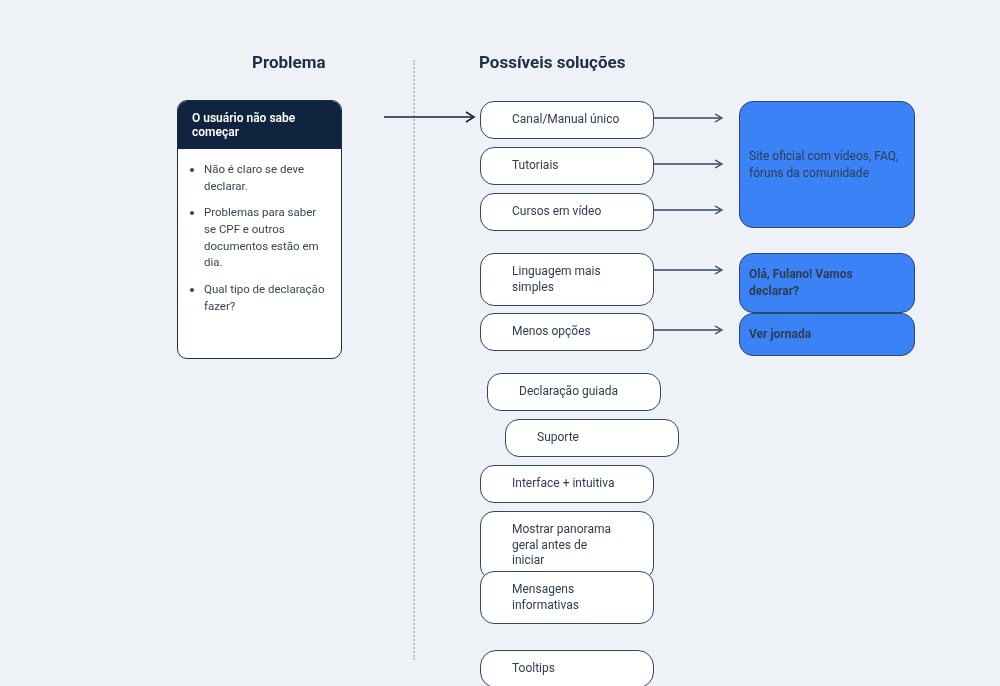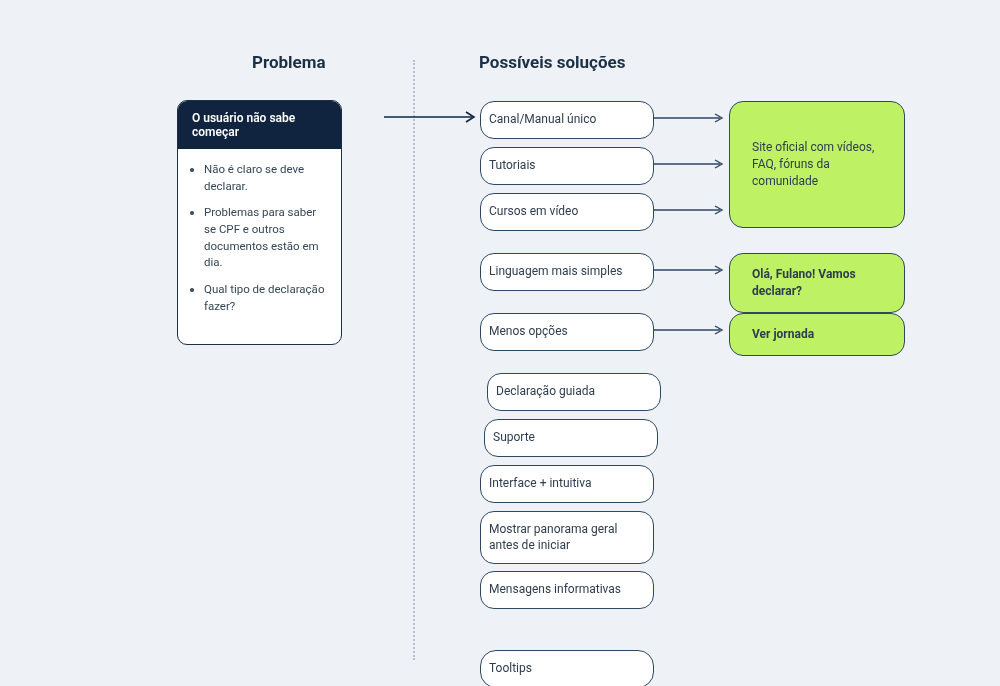--- a/index.html
+++ b/index.html
@@ -46,53 +46,54 @@
     }
     .problem-card .title {
       background: #11243f;
       color: #fff;
       font-size: 12px;
       font-weight: 600;
       padding: 10px 14px;
     }
     .problem-card ul {
       list-style: disc;
-      padding: 12px 14px 14px 26px;
+      padding: 12px 14px 28px 26px;
     }
     .problem-card li {
       color: #354657;
       font-size: 11.5px;
       line-height: 1.45;
       margin-bottom: 10px;
     }
     .problem-card li:last-child { margin-bottom: 16px; }
 
     .pill {
       position: absolute;
       background: #fff;
       border: 1px solid #2e4762;
       border-radius: 14px;
       font-size: 12px;
       color: #2e3d4f;
-      padding: 10px 8px;
+      padding: 10px 31px;
       width: 174px;
       display: flex;
       align-items: center;
       line-height: 1.3;
     }
 
     .detail-box {
       position: absolute;
-      background: #bef264;
+      background: #3b82f6;
       border: 1px solid #2e4762;
       border-radius: 14px;
       font-size: 12px;
       color: #2e3d4f;
-      padding: 12px 22px;
+      padding: 12px 9px;
       line-height: 1.4;
+      margin-left: 10px;
     }
     .detail-box.tall {
       left: 729px; top: 101px;
       width: 176px; height: 127px;
       display: flex; align-items: center;
     }
     .detail-box.small {
       width: 176px;
       left: 729px;
       font-weight: bold;
@@ -121,21 +122,21 @@
       <li>Qual tipo de declaração fazer?</li>
     </ul>
   </div>
 
   <div class="pill" style="left:480px;top:101px;">Canal/Manual único</div>
   <div class="pill" style="left:480px;top:147px;">Tutoriais</div>
   <div class="pill" style="left:480px;top:193px;">Cursos em vídeo</div>
   <div class="pill" style="left:480px;top:253px;">Linguagem mais simples</div>
   <div class="pill" style="left:480px;top:313px;">Menos opções</div>
   <div class="pill" style="left:487px;top:373px;">Declaração guiada</div>
-  <div class="pill" style="left:484px;top:419px;">Suporte</div>
+  <div class="pill" style="left:505px;top:419px;">Suporte</div>
   <div class="pill" style="left:480px;top:465px;">Interface + intuitiva</div>
   <div class="pill" style="left:480px;top:511px;">Mostrar panorama geral antes de iniciar</div>
   <div class="pill" style="left:480px;top:571px;">Mensagens informativas</div>
   <div class="pill" style="left:480px;top:650px;border-radius:16px;">Tooltips</div>
 
   <div class="detail-box tall">
     <span>Site oficial com vídeos, FAQ, fóruns da comunidade</span>
   </div>
   <div class="detail-box small" style="top:253px;">
     <span>Olá, Fulano! Vamos declarar?</span>

